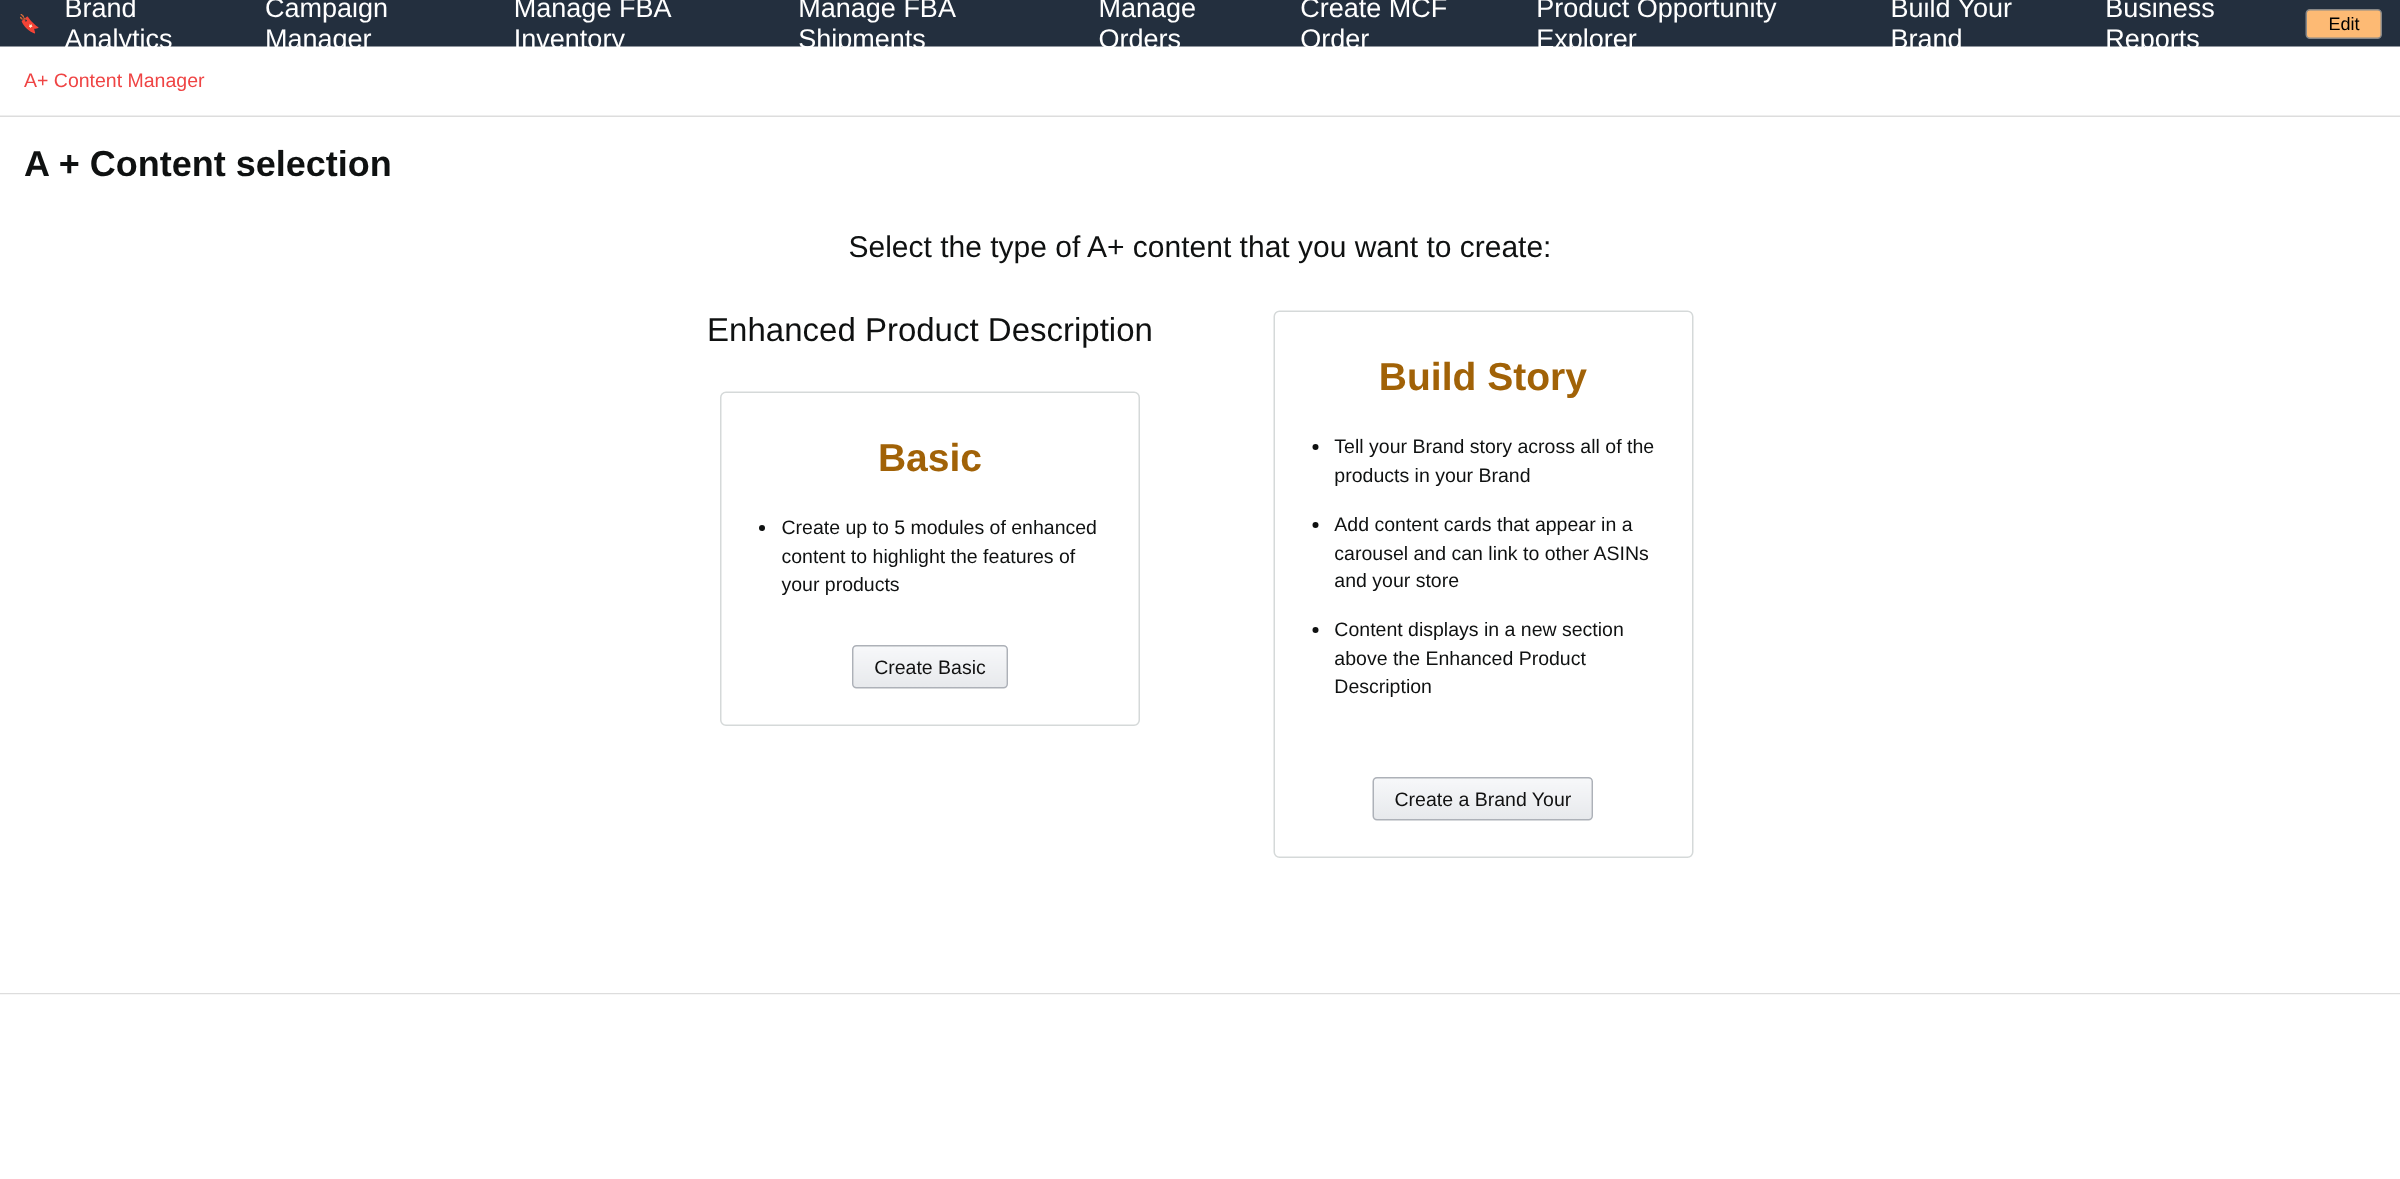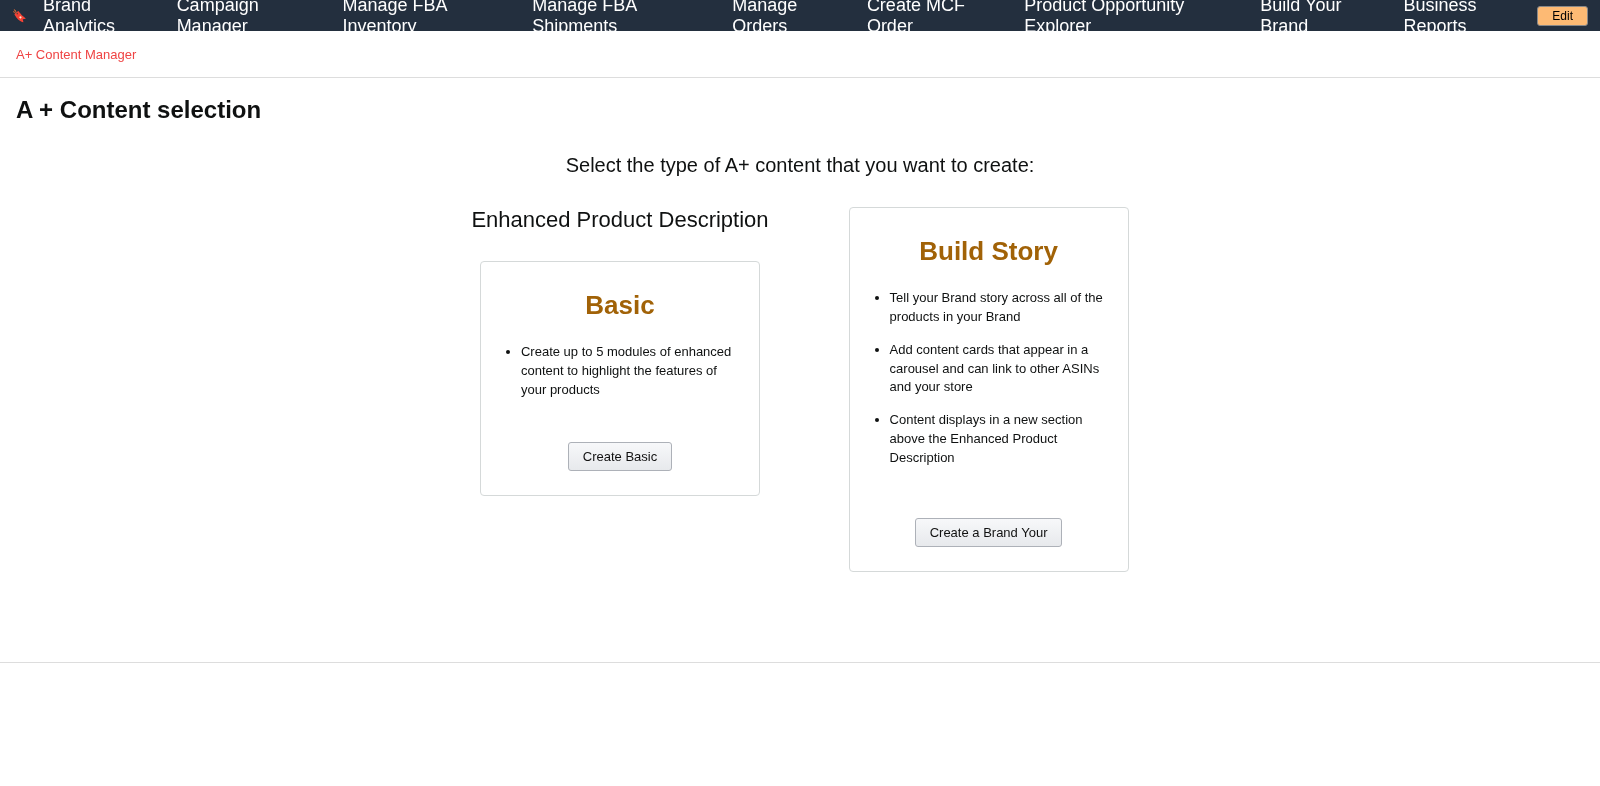--- a/index.html
+++ b/index.html
@@ -101,21 +101,21 @@
     }
     .card-title {
       color: #a16207;
       font-size: 26px;
       font-weight: 700;
       margin-bottom: 22px;
     }
     .card ul {
       list-style: disc;
       padding-left: 18px;
-      margin-bottom: 28px;
+      margin-bottom: 16px;
       width: 100%;
     }
     .card li {
       font-size: 13px;
       line-height: 1.45;
       margin-bottom: 14px;
       color: #0f1111;
     }
     .card-btn {
       background: linear-gradient(#f7f8fa, #e7e9ec);

